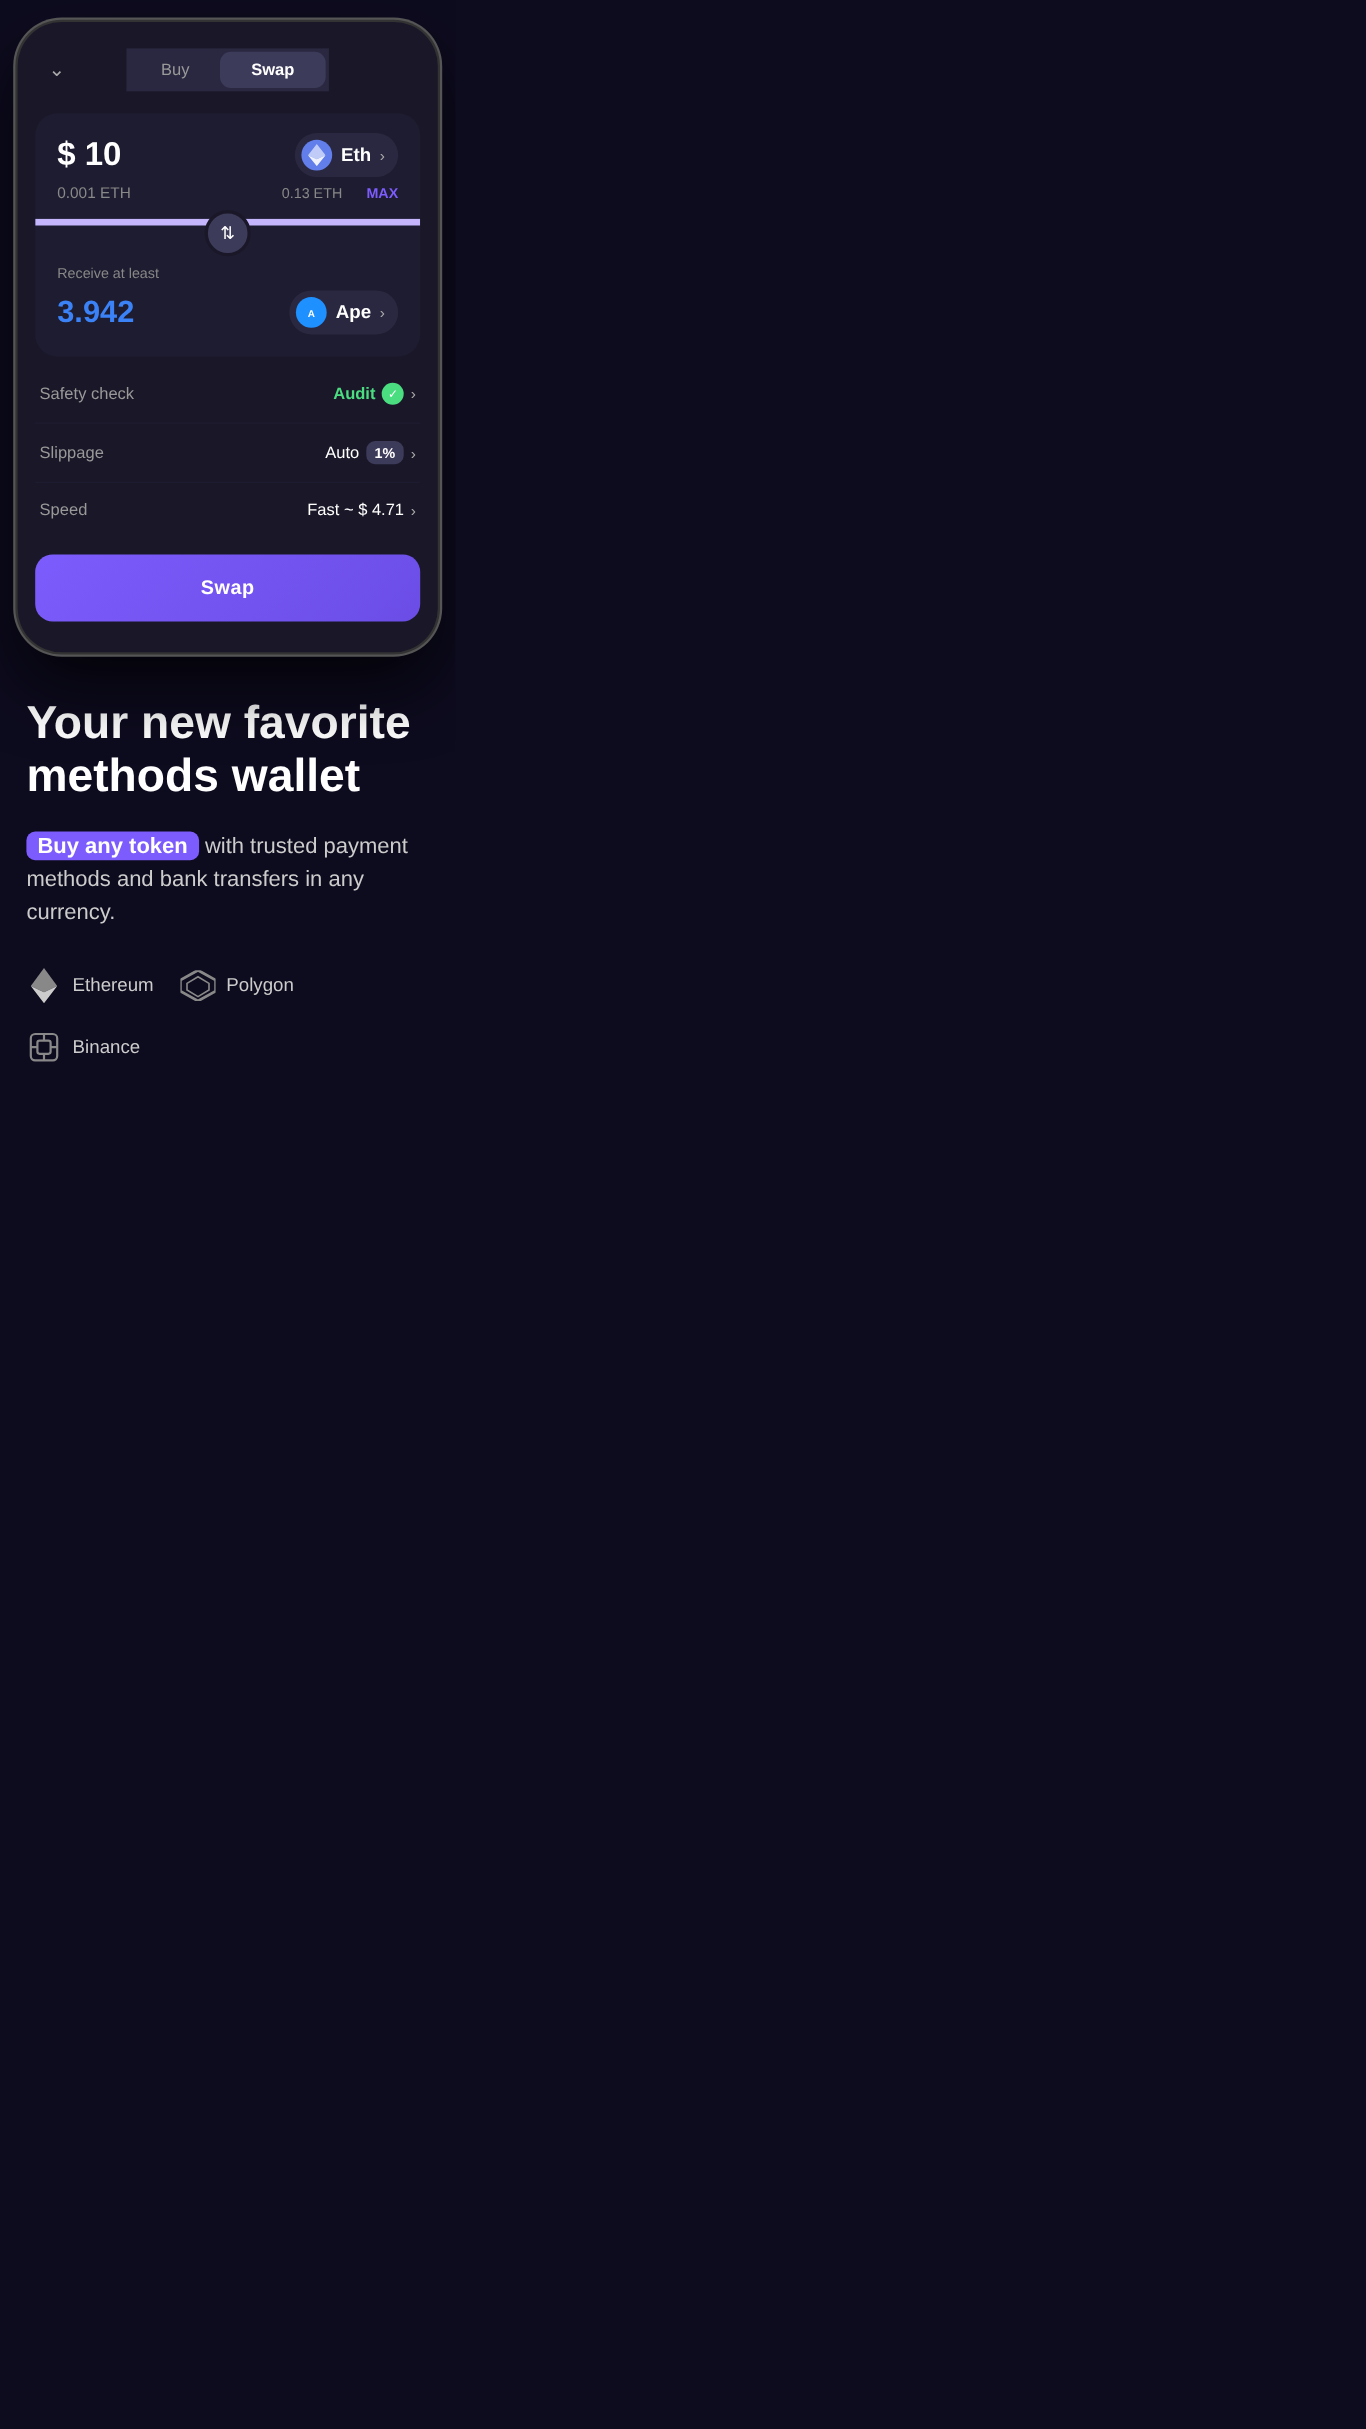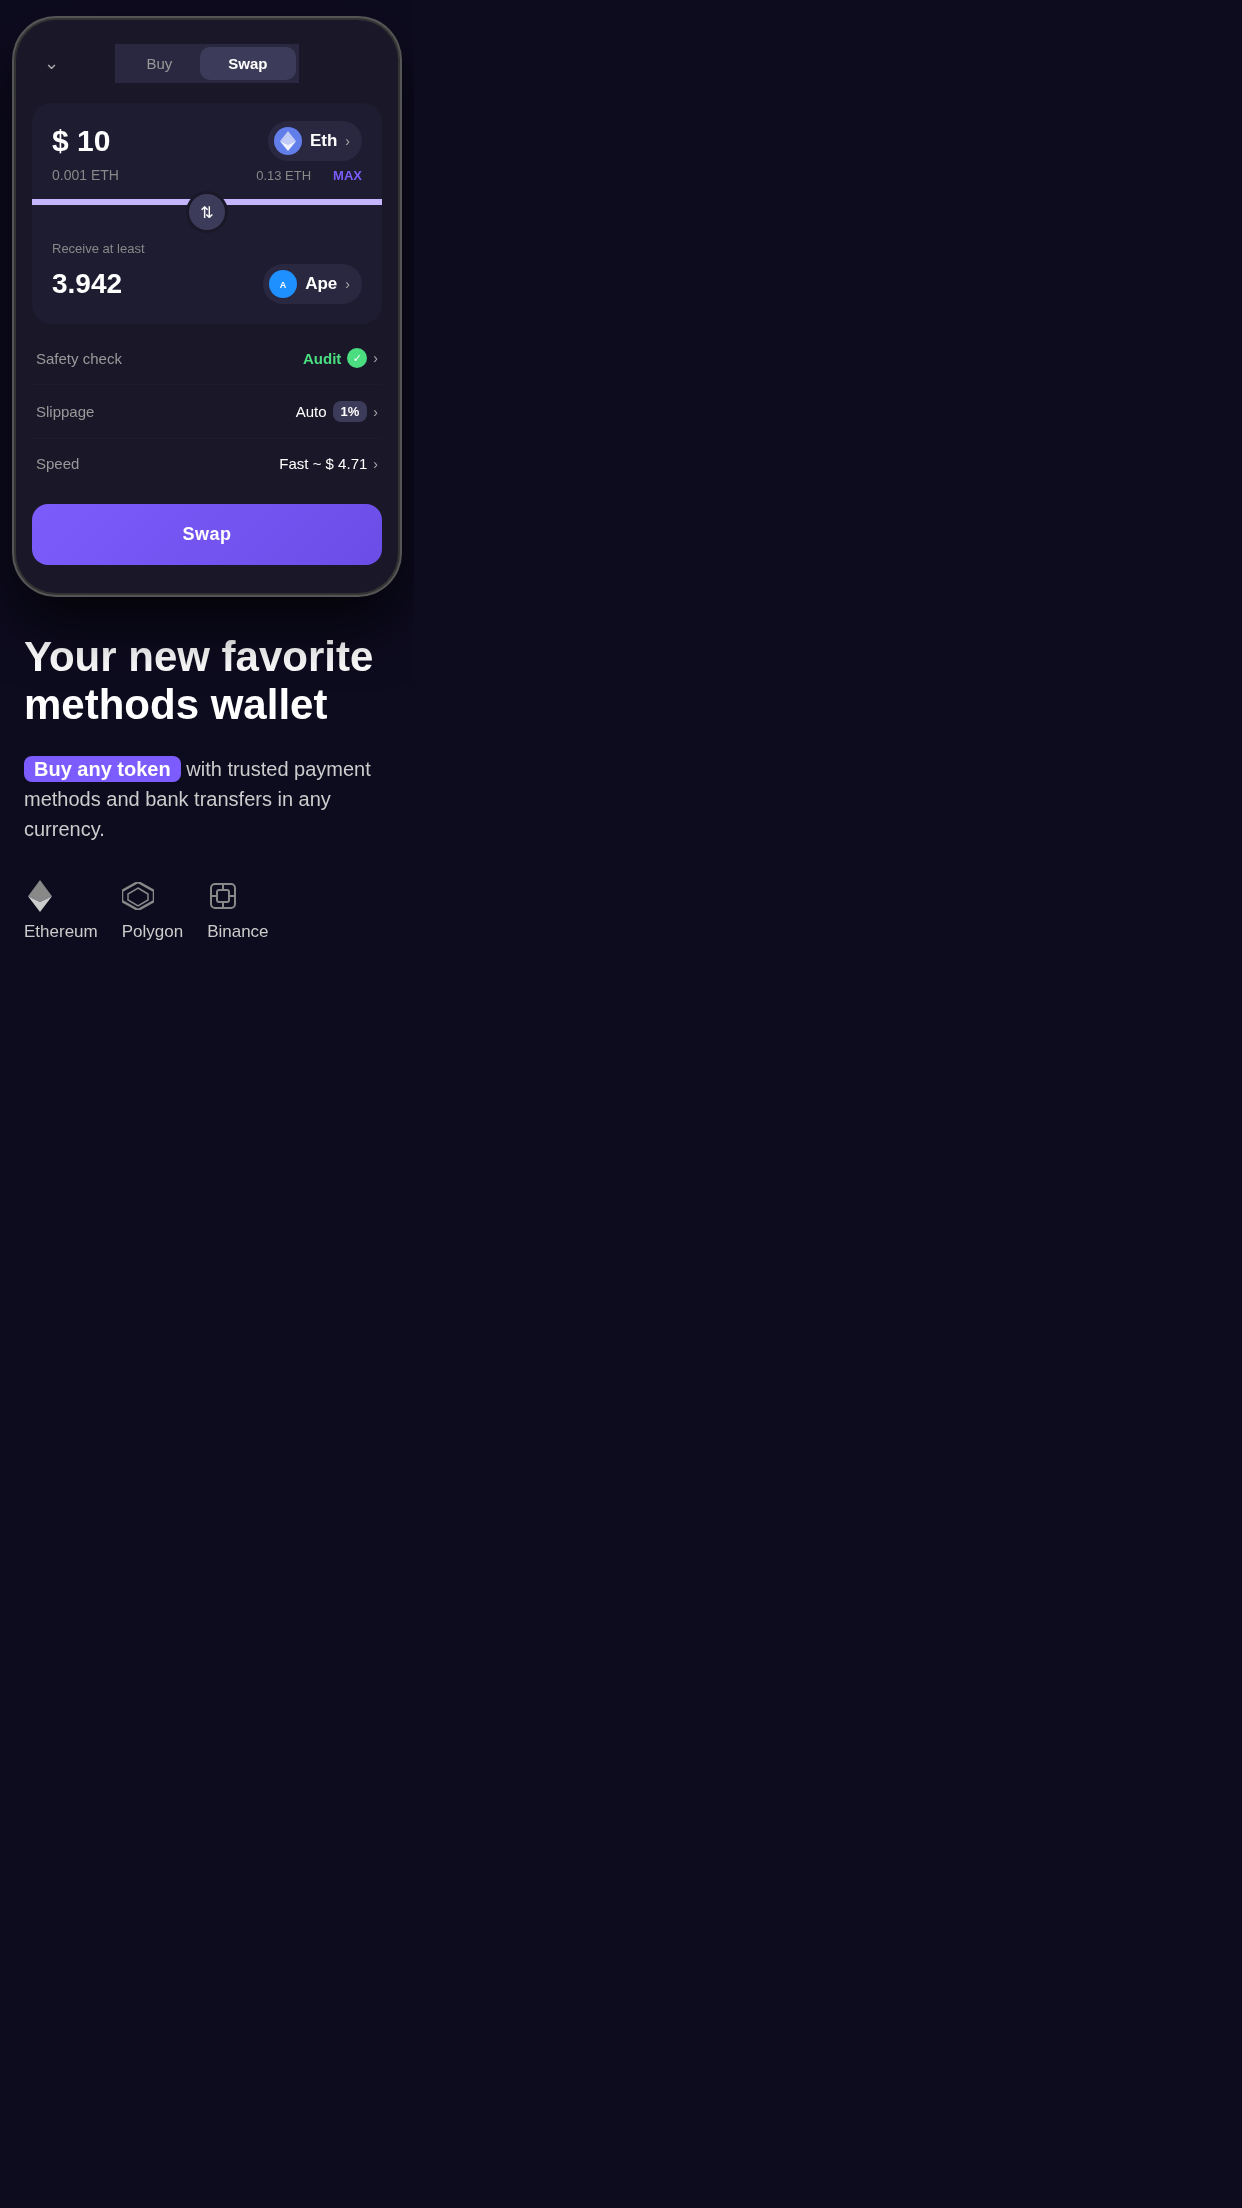--- a/index.html
+++ b/index.html
@@ -186,21 +186,21 @@
 
     .receive-row {
       display: flex;
       justify-content: space-between;
       align-items: center;
     }
 
     .receive-amount {
       font-size: 28px;
       font-weight: 700;
-      color: #ffffff;
+      color: #3b82f6;
       text-align: center;
     }
 
     .ape-icon {
       width: 28px;
       height: 28px;
       border-radius: 50%;
       background: #1e90ff;
       display: flex;
       align-items: center;
@@ -311,26 +311,25 @@
 
     .chain-list {
       display: flex;
       align-items: center;
       gap: 24px;
       flex-wrap: wrap;
     }
 
     .chain-item {
       display: flex;
-      align-items: flex-start;
+      align-items: center;
       gap: 10px;
       font-size: 17px;
       color: #ccc;
       font-weight: 500;
-      flex-direction: column;
     }
 
     .chain-icon {
       width: 32px;
       height: 32px;
       display: flex;
       align-items: center;
       justify-content: center;
     }
   </style>

